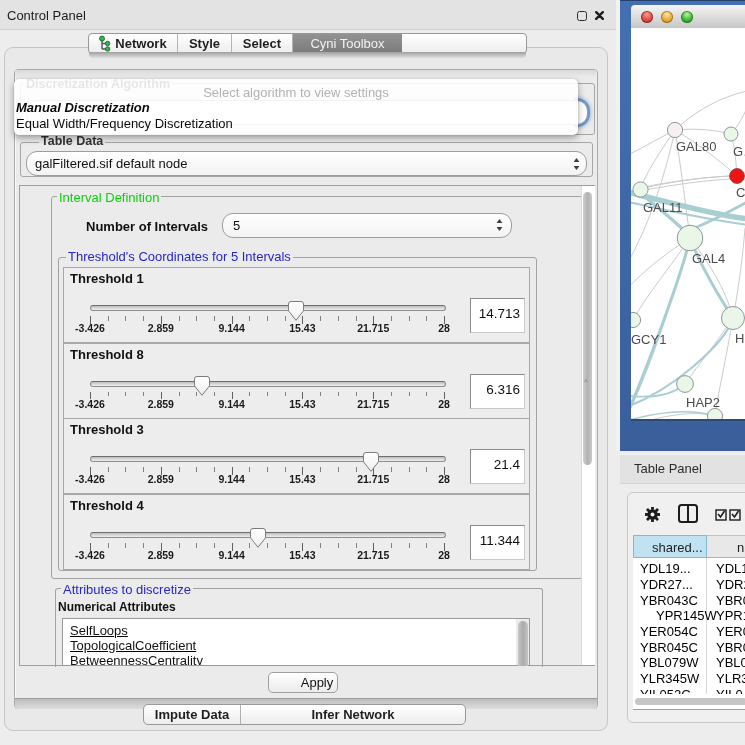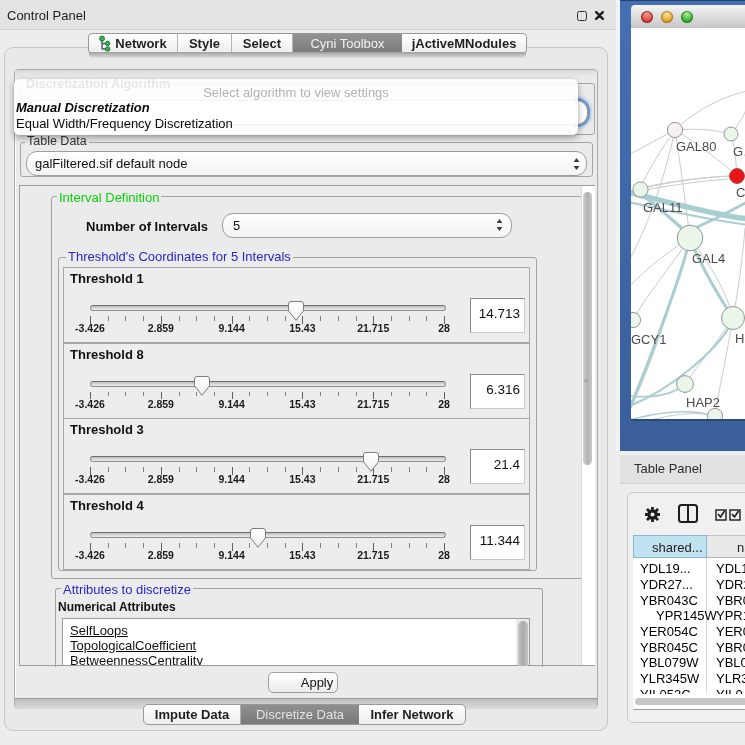--- a/index.html
+++ b/index.html
@@ -28,36 +28,35 @@
         <path d="M3,4 V14 M3,8.5 H8 M3,14 H8" stroke="#4d5566" stroke-width="1.4" fill="none"></path>
         <circle cx="3" cy="3.6" r="2.5" fill="#3fae54" stroke="#1d7a30" stroke-width="1"></circle>
         <circle cx="8.6" cy="8.5" r="2.2" fill="#3fae54" stroke="#1d7a30" stroke-width="1"></circle>
         <circle cx="8.6" cy="14" r="2.2" fill="#3fae54" stroke="#1d7a30" stroke-width="1"></circle>
       </svg>
     <span style="font-weight:bold;">Network</span>
     </div>
   <div style="width:53px;border-right:1px solid #b5b5b5;display:flex;align-items:center;justify-content:center;font-weight:bold;">Style</div>
   <div style="width:60px;border-right:1px solid #b5b5b5;display:flex;align-items:center;justify-content:center;font-weight:bold;">Select</div>
   <div style="width:109px;background:linear-gradient(#929292,#7b7b7b);color:#f2f2f2;display:flex;align-items:center;justify-content:center;">Cyni Toolbox</div>
-  <div style="flex:1;display:flex;align-items:center;justify-content:center;font-weight:bold;">jActiveMNodules</div>
 </div>
 
 <div class="abs" id="mainpanel" style="left:13.5px;top:69px;width:584px;height:640px;background:#ebebeb;border:1px solid #ababab;border-radius:4px;box-sizing:border-box;box-shadow:inset 1px 1px 0 rgba(255,255,255,0.75);"></div>
 <div class="abs" style="left:15px;top:70px;width:581px;height:7px;background:linear-gradient(#d9d9d9,#ebebeb);"></div>
 <div class="abs" style="left:89px;top:52px;width:437px;height:6px;background:linear-gradient(#9f9f9f,#dfdfdf);border-radius:0 0 4px 4px;"></div>
 
 <div class="abs" style="left:20px;top:83px;width:573px;height:50px;border:1px solid #a6a6a6;border-radius:3px;"></div>
 <div class="txt" style="left:24px;top:77px;font-size:12.5px;font-weight:bold;color:#333;background:#ebebeb;padding:0 2px;">Discretization Algorithm</div>
 <div class="abs" style="left:26px;top:100px;width:560px;height:23px;background:#fff;border:1px solid #9b9b9b;border-radius:11px;"></div>
 <div class="abs" style="left:574px;top:94px;width:22px;height:36px;overflow:hidden;">
   <div class="abs" style="left:-548px;top:6px;width:560px;height:23px;border:1px solid #9b9b9b;border-radius:11px;box-shadow:0 0 0 2px rgba(96,146,204,0.9),0 0 3px 3.5px rgba(120,165,215,0.5);background:#fff;"></div>
 </div>
 
 <div class="abs" style="left:20px;top:142px;width:573px;height:34.5px;border:1px solid #a6a6a6;border-radius:3px;box-sizing:border-box;"></div>
-<div class="txt" style="left:25px;top:133.5px;font-size:12.5px;font-weight:normal;color:#333;background:#ebebeb;padding:0 2px;">Table Data</div>
+<div class="txt" style="left:39px;top:133.5px;font-size:12.5px;font-weight:bold;color:#333;background:#ebebeb;padding:0 2px;">Table Data</div>
 <div class="abs" style="left:26px;top:151px;width:559px;height:23px;background:linear-gradient(#ffffff,#f3f3f3);border:1px solid #9e9e9e;border-radius:11px;"></div>
 <div class="txt" style="left:35px;top:156px;font-size:13px;color:#111;">galFiltered.sif default node</div>
 <svg class="abs" style="left:573px;top:158px" width="7" height="12" viewBox="0 0 7 12">
     <path d="M3.5 0 L6.4 4 L0.6 4 Z" fill="#3c3c3c"></path>
     <path d="M3.5 12 L6.4 8 L0.6 8 Z" fill="#3c3c3c"></path>
   </svg>
 
 <div class="abs" style="left:19px;top:185px;width:576px;height:481px;border:1px solid #9e9e9e;background:#ebebeb;box-sizing:border-box;"></div>
 
 <div class="abs" style="left:51px;top:196px;width:530px;height:381px;border:1px solid #a2a2a2;border-radius:3px;"></div>
@@ -182,21 +181,20 @@
 <div class="abs" style="left:583px;top:192px;width:8.5px;height:273px;background:linear-gradient(to right,#cfcfcf,#b2b2b2,#c9c9c9);border-radius:5px;"></div>
 
 <div class="txt" style="left:584px;top:370px;font-size:9px;color:#777;">‸</div>
 
 <div class="abs" style="left:268px;top:672px;width:68px;height:19px;background:linear-gradient(#ffffff,#ebebeb);border:1px solid #9f9f9f;border-radius:5px;"></div>
 <div class="txt" style="left:268px;top:675px;width:68px;text-align:center;font-size:13px;color:#111;margin-left:15px;">Apply</div>
 
 <div class="abs" style="left:14.5px;top:698px;width:582px;height:11px;background:linear-gradient(#bdbdbd,#dddddd);border-top:1px solid #9b9b9b;border-radius:0 0 4px 4px;box-sizing:border-box;"></div>
 <div class="abs" id="bottabs" style="left:143px;top:704px;height:19px;width:321px;border:1px solid #989898;border-radius:5px;background:linear-gradient(#ffffff,#ededed);display:flex;font-size:13px;color:#1f1f1f;font-weight:bold;">
   <div style="width:96px;display:flex;align-items:center;justify-content:center;border-right:1px solid #b0b0b0;">Impute Data</div>
-  <div style="width:118px;display:flex;align-items:center;justify-content:center;background:linear-gradient(#8f8f8f,#7a7a7a);color:#e4e4e4;font-weight:normal;">Discretize Data</div>
   <div style="flex:1;display:flex;align-items:center;justify-content:center;">Infer Network</div>
 </div>
 
 <div class="abs" style="left:14px;top:79px;width:564px;height:56px;background:rgba(255,255,255,0.88);border-radius:5px;box-shadow:0 3px 7px rgba(0,0,0,0.35),0 0 1px rgba(0,0,0,0.3);"></div>
 <div class="txt" style="left:14px;top:85px;width:564px;text-align:center;font-size:13px;color:#b2b2b2;">Select algorithm to view settings</div>
 <div class="txt" style="left:16px;top:100px;font-size:13px;font-weight:bold;color:#0a0a0a;font-style:italic;">Manual Discretization</div>
 <div class="txt" style="left:16px;top:116px;font-size:13px;color:#0a0a0a;">Equal Width/Frequency Discretization</div>
 
 <div class="abs" style="left:620px;top:0;width:125px;height:451px;background:linear-gradient(#446fb2,#3a5f9b);border-top:1px solid #24416b;"></div>
 <div class="abs" style="left:631px;top:5px;width:114px;height:23px;background:linear-gradient(#f5f5f5,#c6c6c6);border-top-left-radius:4px;border-bottom:1px solid #9a9a9a;"></div>

